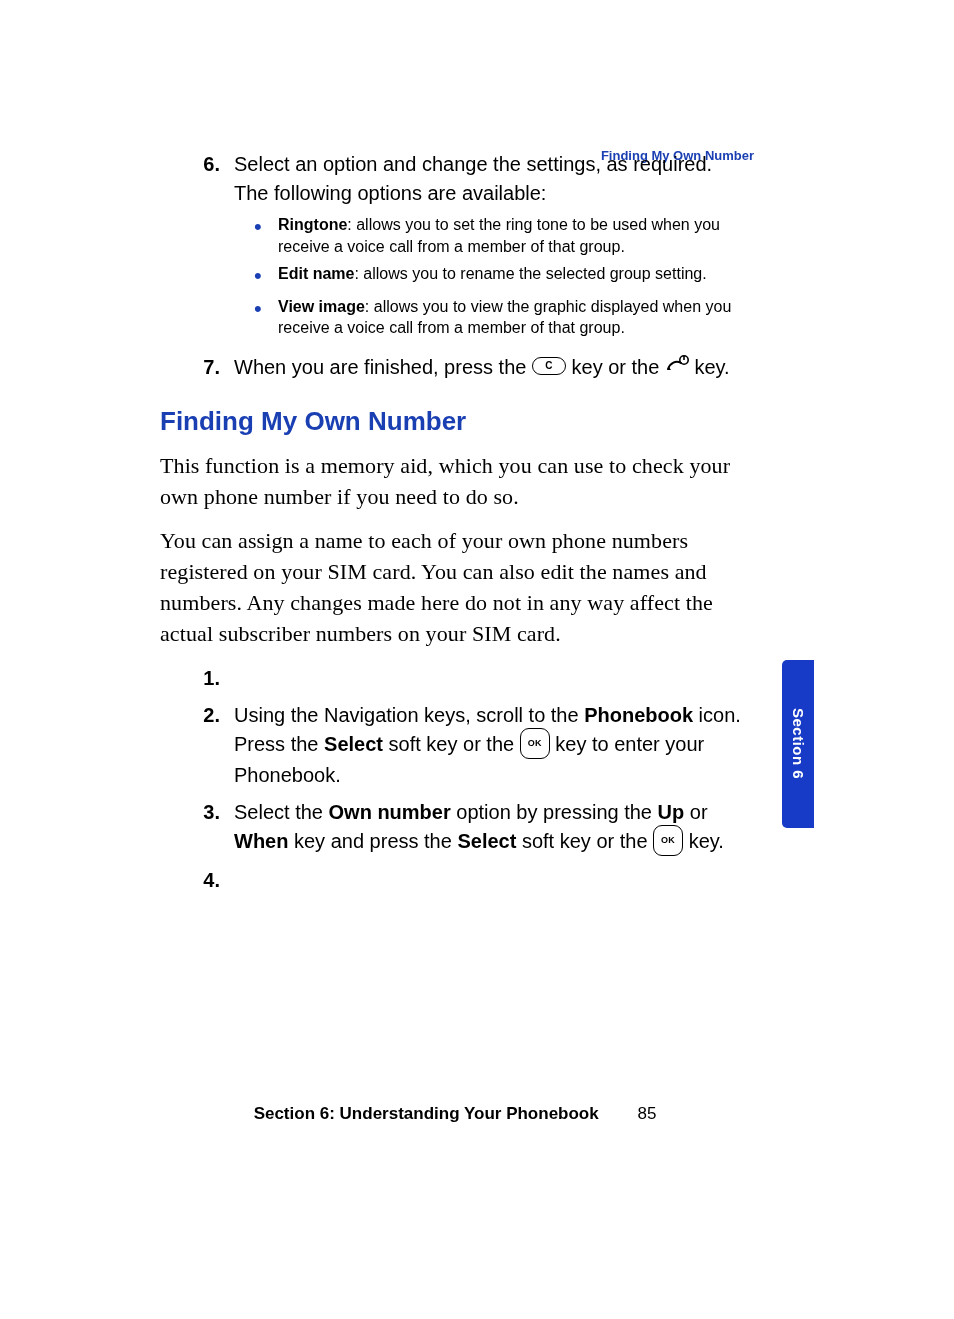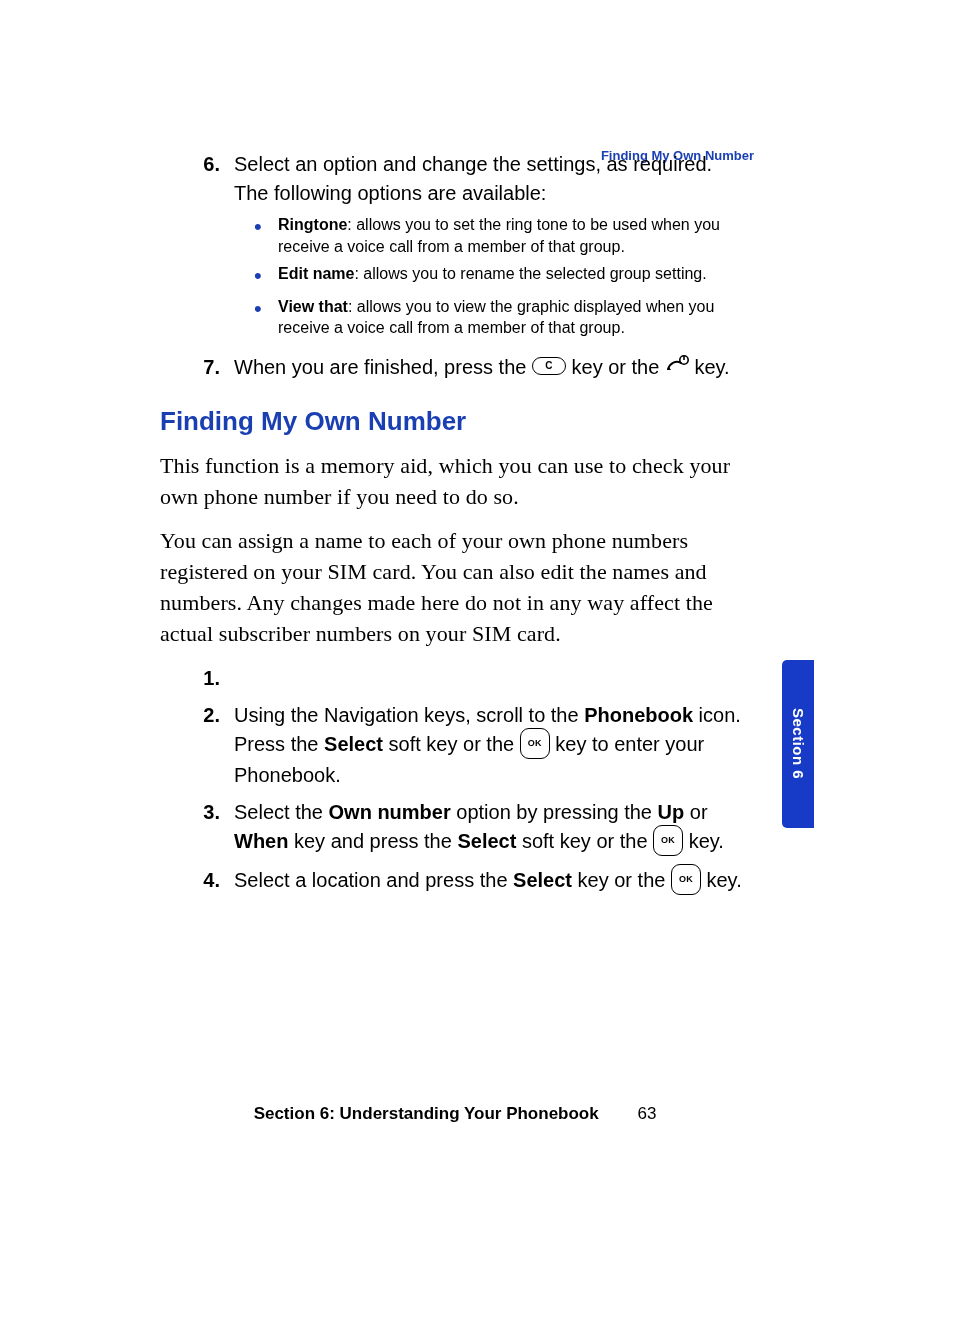--- a/index.html
+++ b/index.html
@@ -175,21 +175,21 @@
             <li class="sub-li">
               <span class="dot">•</span>
               <span class="sb"><b>Ringtone</b>: allows you to set the ring tone to be used when you receive a voice call from a member of that group.</span>
             </li>
             <li class="sub-li">
               <span class="dot">•</span>
               <span class="sb"><b>Edit name</b>: allows you to rename the selected group setting.</span>
             </li>
             <li class="sub-li">
               <span class="dot">•</span>
-              <span class="sb"><b>View that</b>: allows you to view the graphic displayed when you receive a voice call from a member of that group.</span>
+              <span class="sb"><b>View image</b>: allows you to view the graphic displayed when you receive a voice call from a member of that group.</span>
             </li>
           </ul>
       </div>
     </li>
     <li class="li-num">
       <div class="num">7.</div>
       <div class="body">
         <span>When you are finished, press the </span><span class="nowrap"><span class="key-c">C</span></span><span> key or the </span><span class="nowrap"><span class="key-end">
           <svg width="24" height="20" viewBox="0 0 24 20">
             <path d="M3 14 C 5 8, 11 5, 16 8" stroke="#000" stroke-width="2" fill="none" stroke-linecap="round"></path>
@@ -214,26 +214,25 @@
       <li class="li-num">
         <div class="num">2.</div>
         <div class="body">Using the Navigation keys, scroll to the <b>Phonebook</b> icon. Press the <b>Select</b> soft key or the <span class="nowrap"><span class="key-ok">OK</span></span> key to enter your Phonebook.</div>
       </li>
       <li class="li-num">
         <div class="num">3.</div>
         <div class="body">Select the <b>Own number</b> option by pressing the <b>Up</b> or <b>When</b> key and press the <b>Select</b> soft key or the <span class="nowrap"><span class="key-ok">OK</span></span> key.</div>
       </li>
       <li class="li-num">
         <div class="num">4.</div>
-        <div class="body">Select a location and press the <b>Select</b> key or the <span class="nowrap"><span class="key-ok">OK</span></span> key.</div>
       </li>
     </ol>
 
 </div>
 
 <div class="section-tab">
   <span class="vtext">Section 6</span>
 </div>
 
 <div class="footer">
   <span>Section 6: Understanding Your Phonebook</span>
-  <span class="pg">63</span>
+  <span class="pg">85</span>
 </div>
 
 </body></html>

